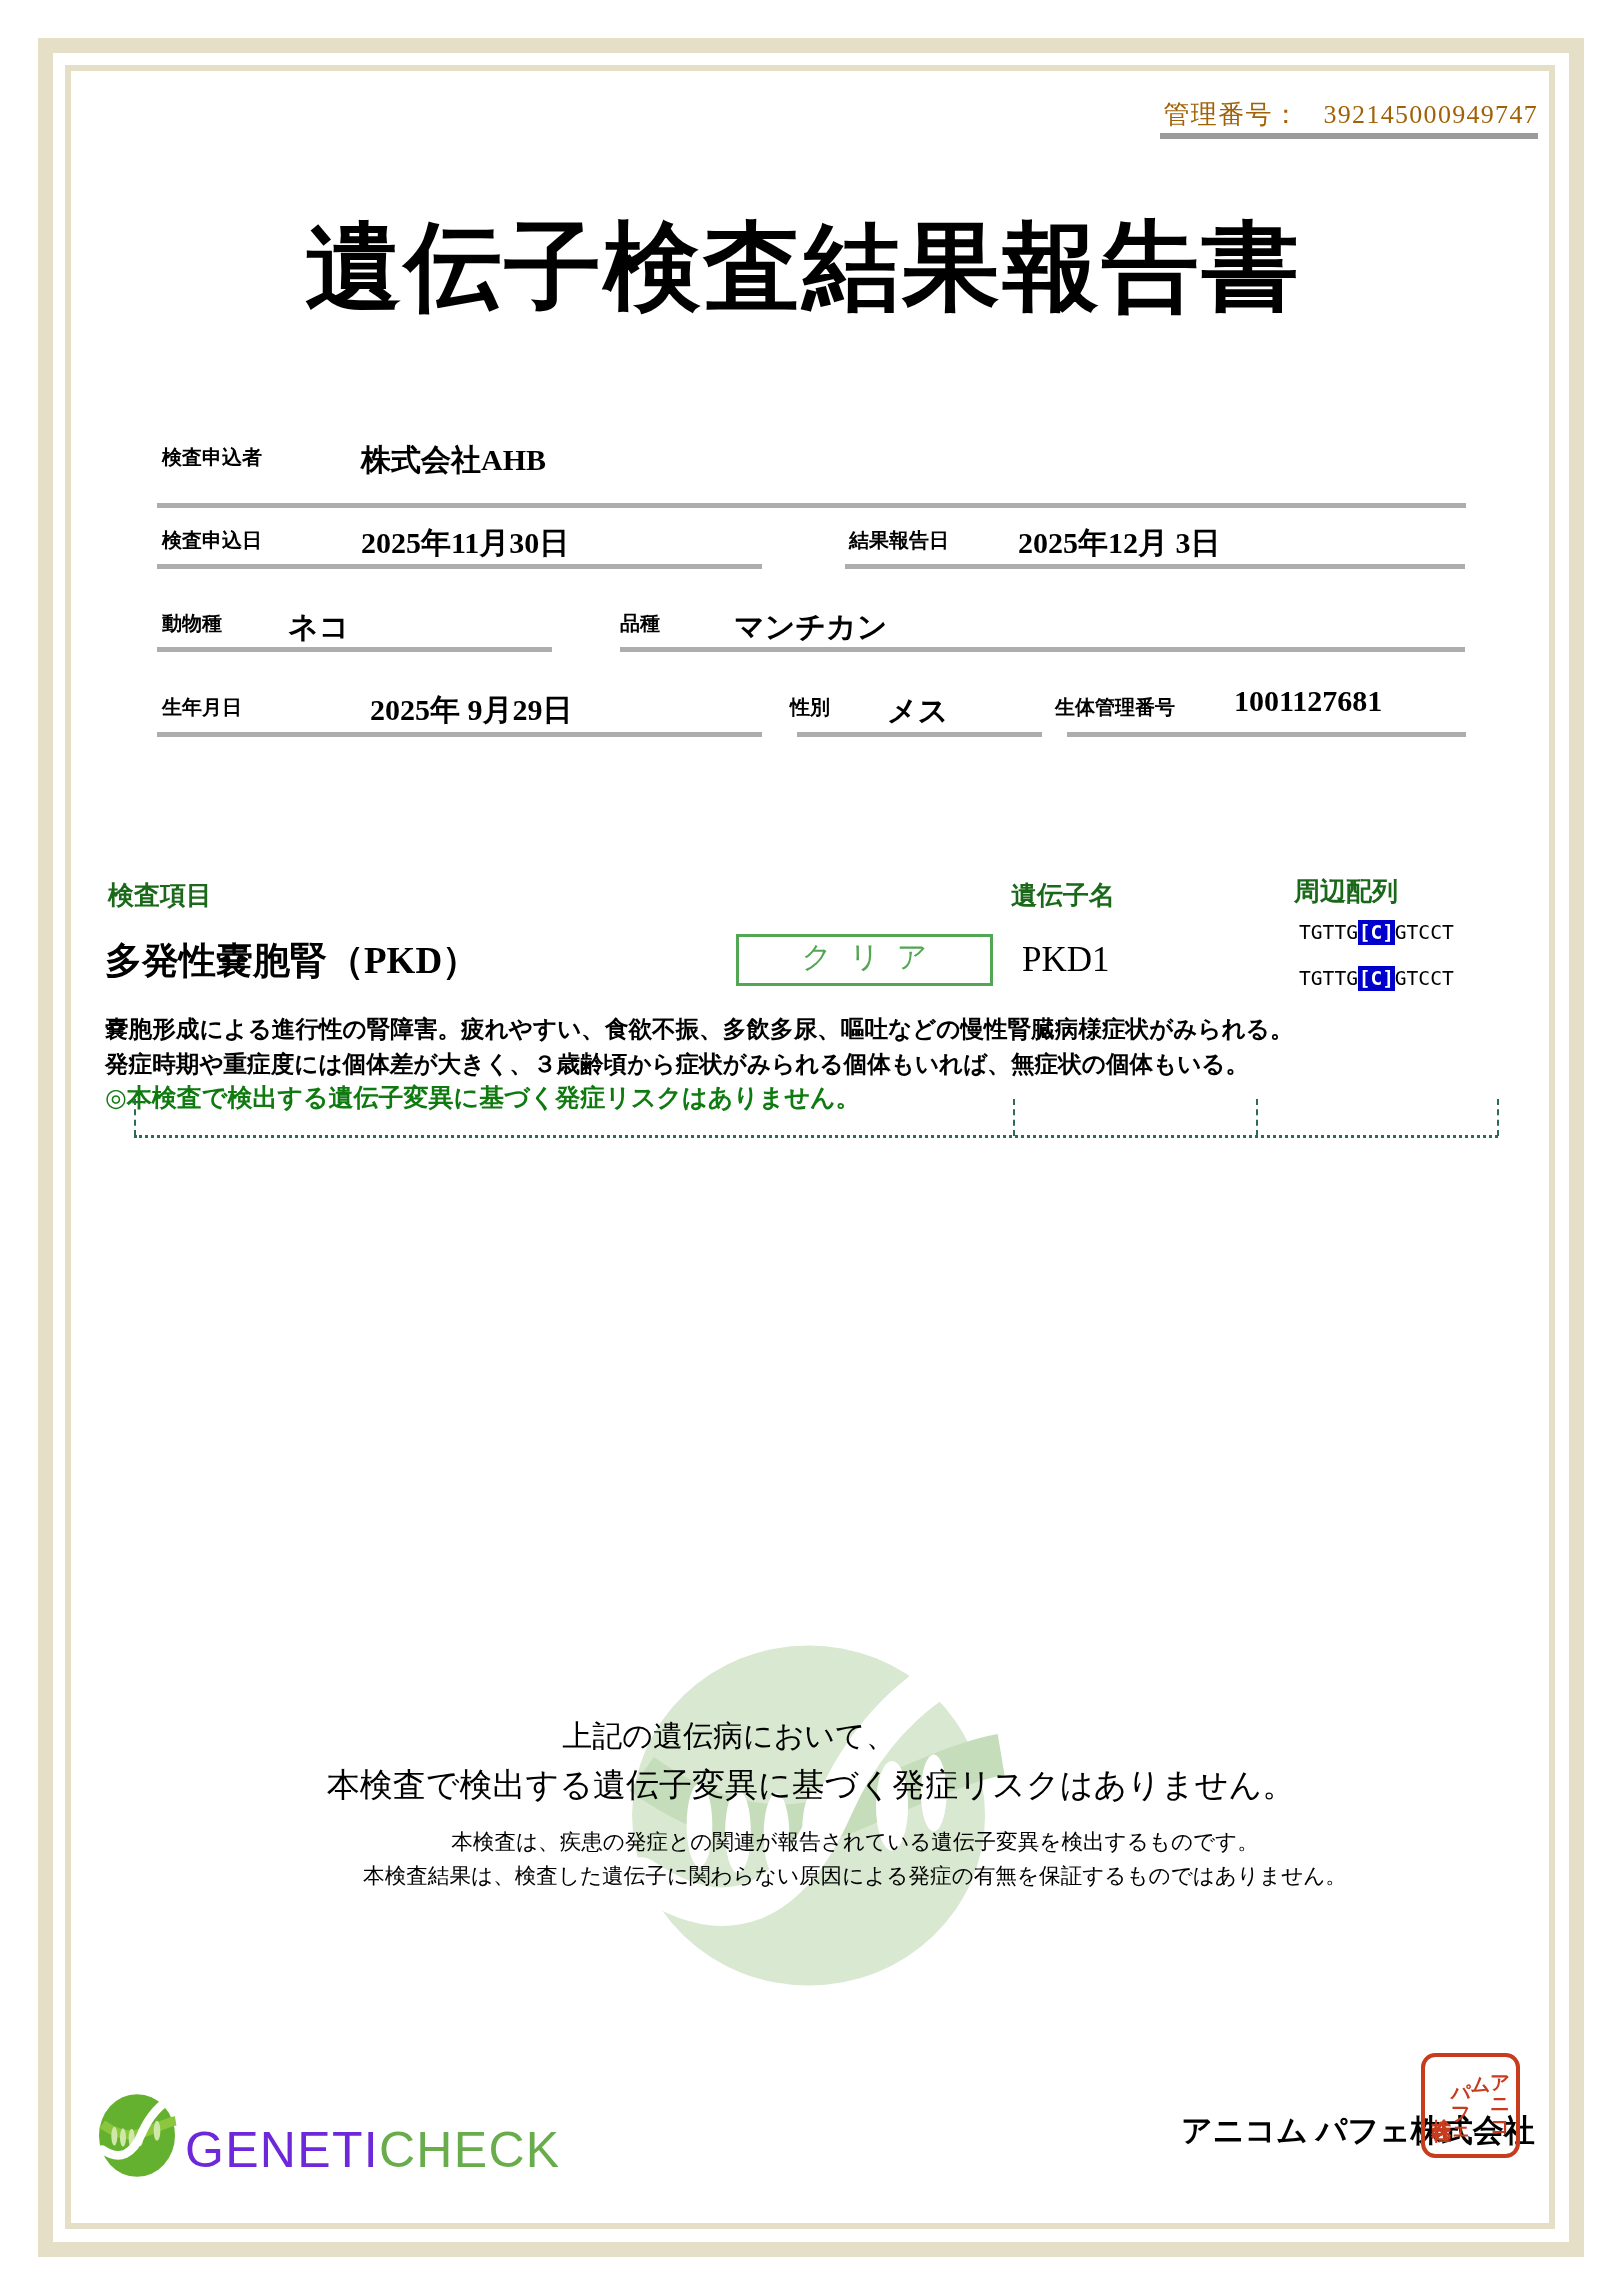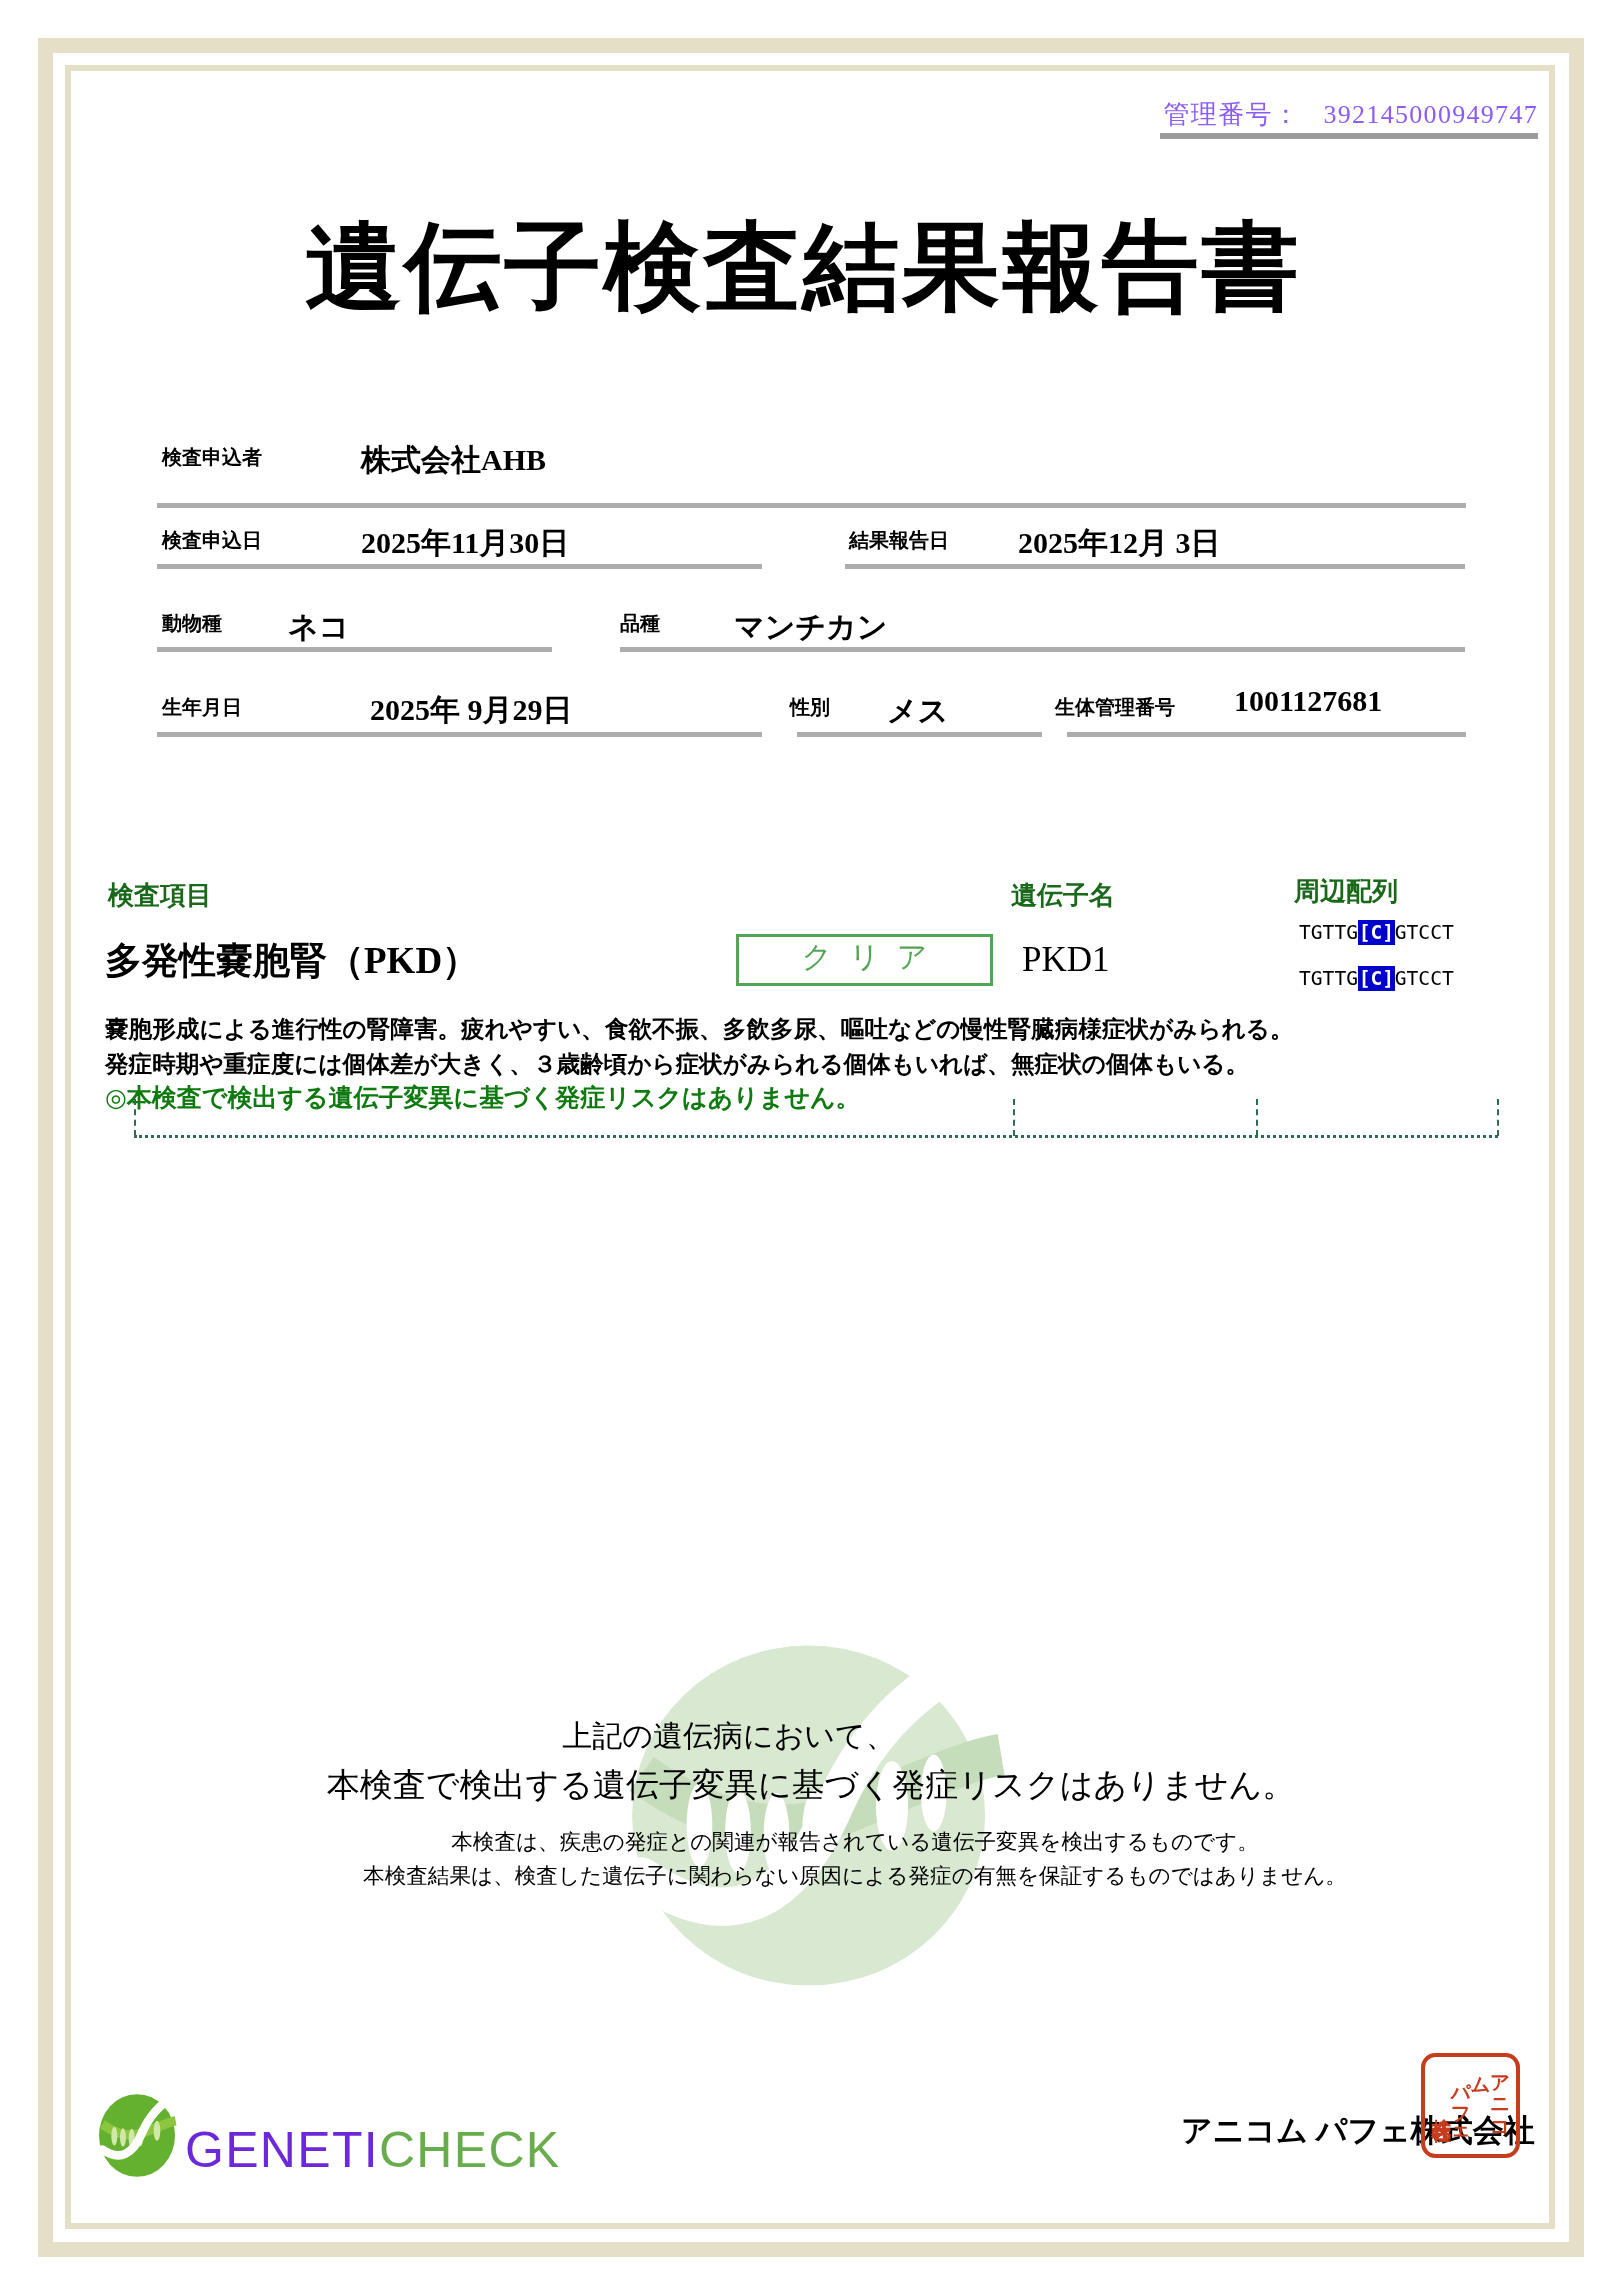--- a/index.html
+++ b/index.html
@@ -5,21 +5,21 @@
   html,body{margin:0;padding:0;background:#fff;}
   #page{position:relative;width:1622px;height:2295px;background:#ffffff;overflow:hidden;
         font-family:"Liberation Serif","DejaVu Serif",serif;color:#000;}
   .abs{position:absolute;}
 
   
   .frame-outer{left:38px;top:38px;width:1516px;height:2189px;border:15px solid #e5dfc8;}
   .frame-inner{left:65px;top:65px;width:1478px;height:2152px;border:6.5px solid #e5dfc8;}
 
   
-  .control-row{top:97px;left:1160px;width:378px;text-align:right;font-size:26px;color:#8b5cf6;
+  .control-row{top:97px;left:1160px;width:378px;text-align:right;font-size:26px;color:#a16207;
                letter-spacing:1.3px;white-space:nowrap;}
   .control-line{left:1160px;top:133px;width:378px;height:5.9px;background:#9b9b9b;}
 
   
   .title{top:203px;left:0;width:1606px;text-align:center;font-size:97px;font-weight:bold;letter-spacing:2.6px;}
 
   
   .flabel{font-size:20px;font-weight:bold;white-space:nowrap;}
   .fvalue{font-size:30px;font-weight:bold;white-space:nowrap;}
   .uline{height:5.2px;background:#adadad;}

